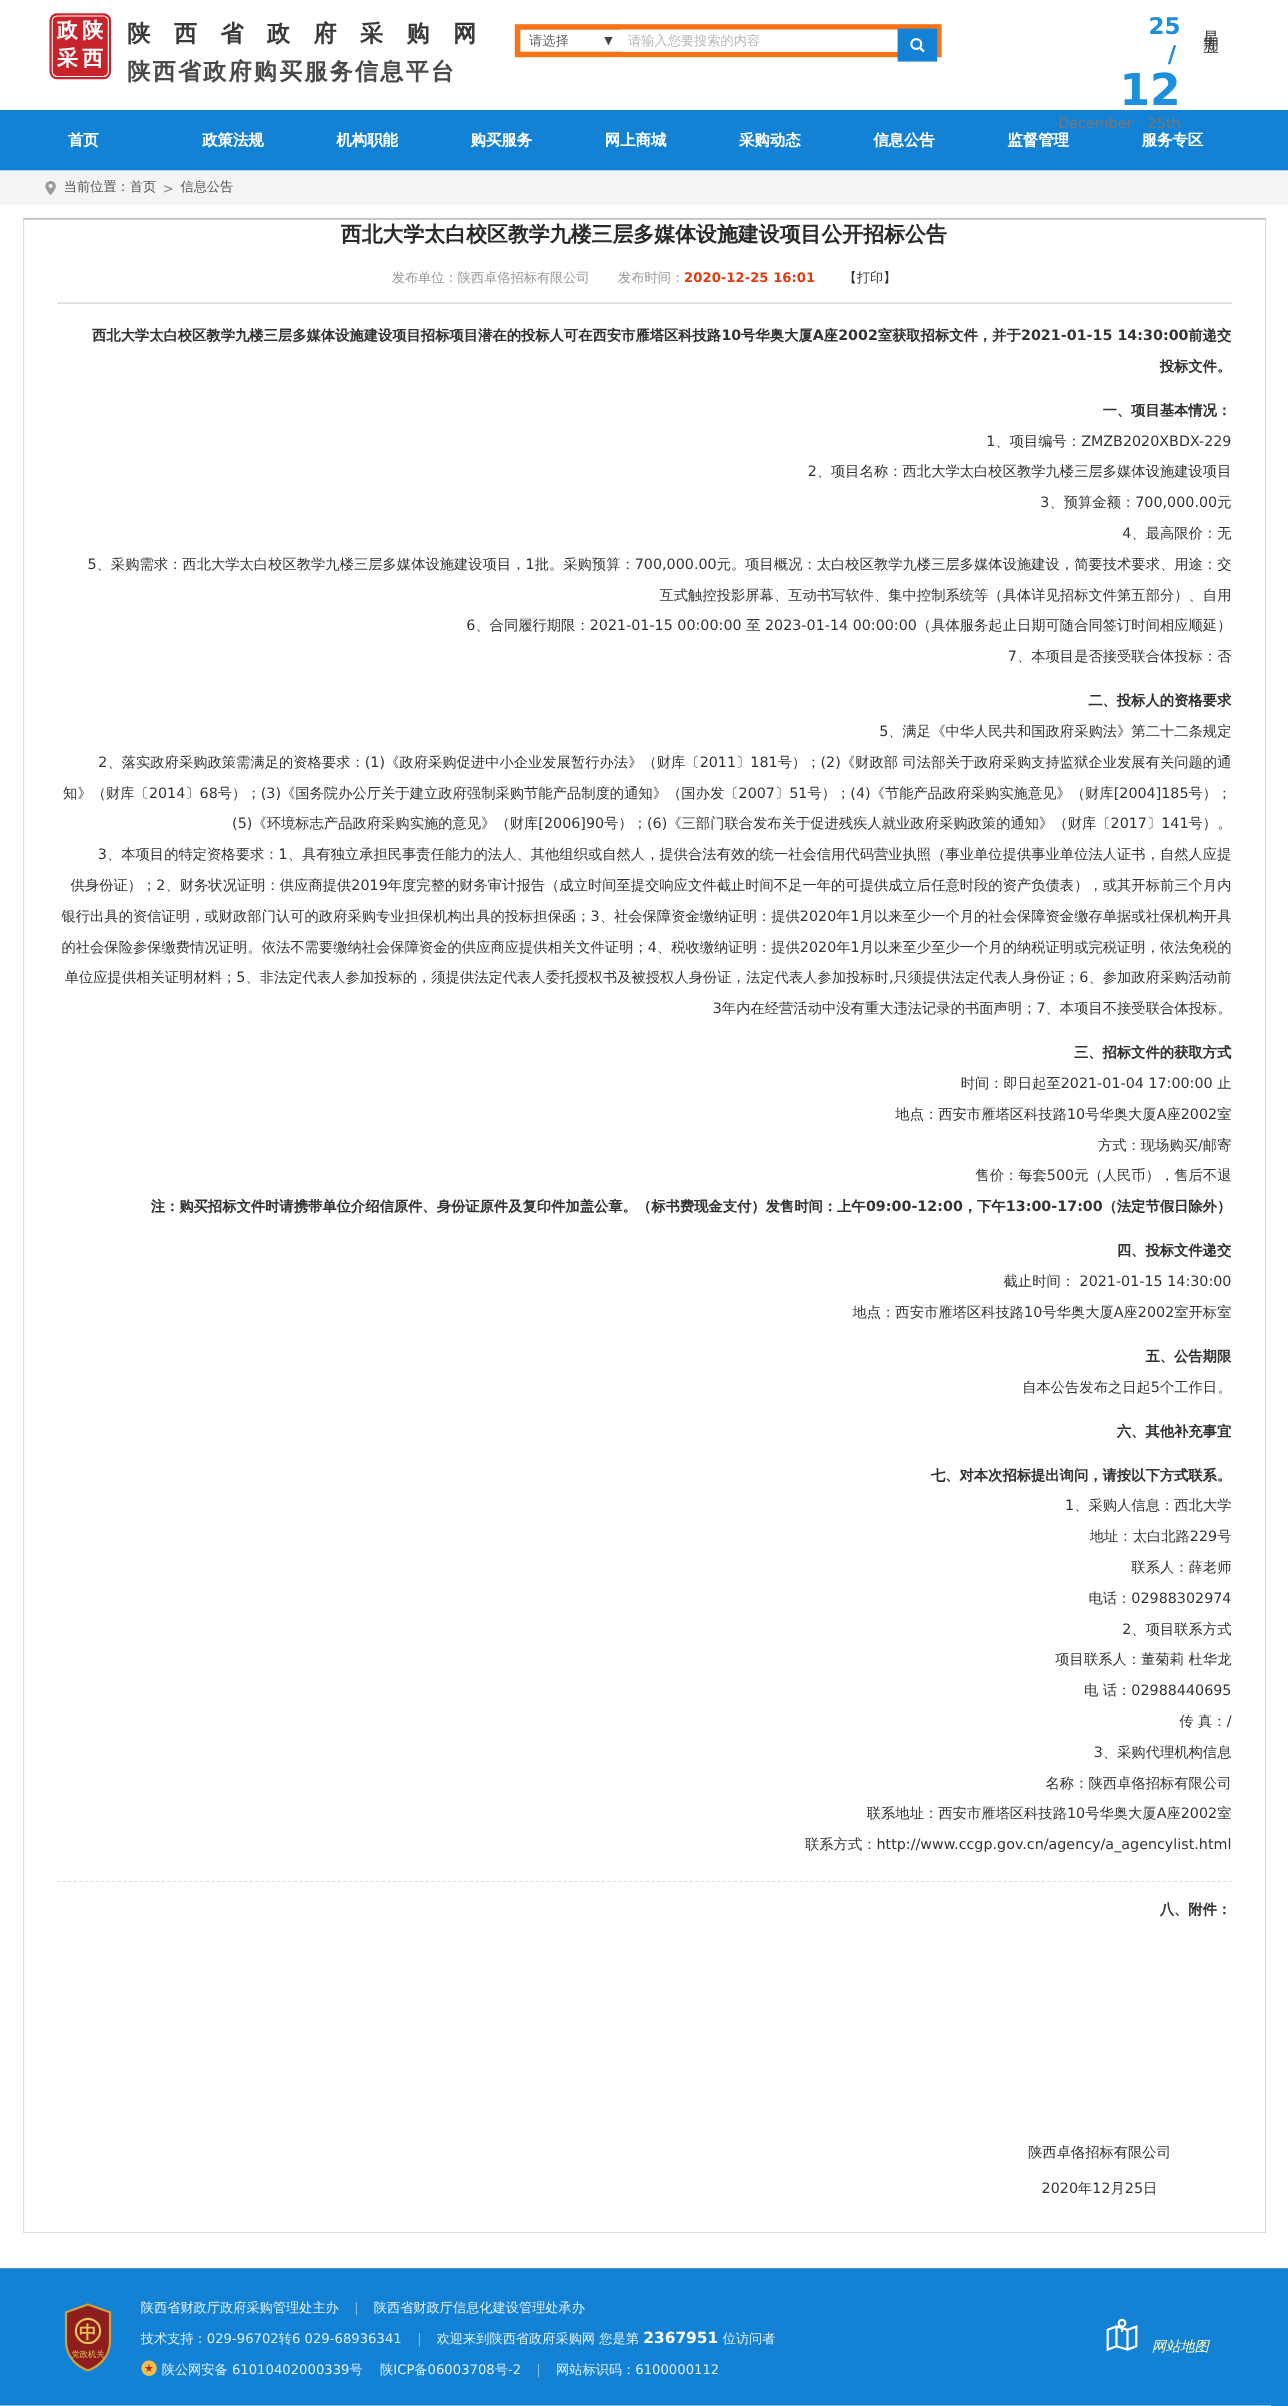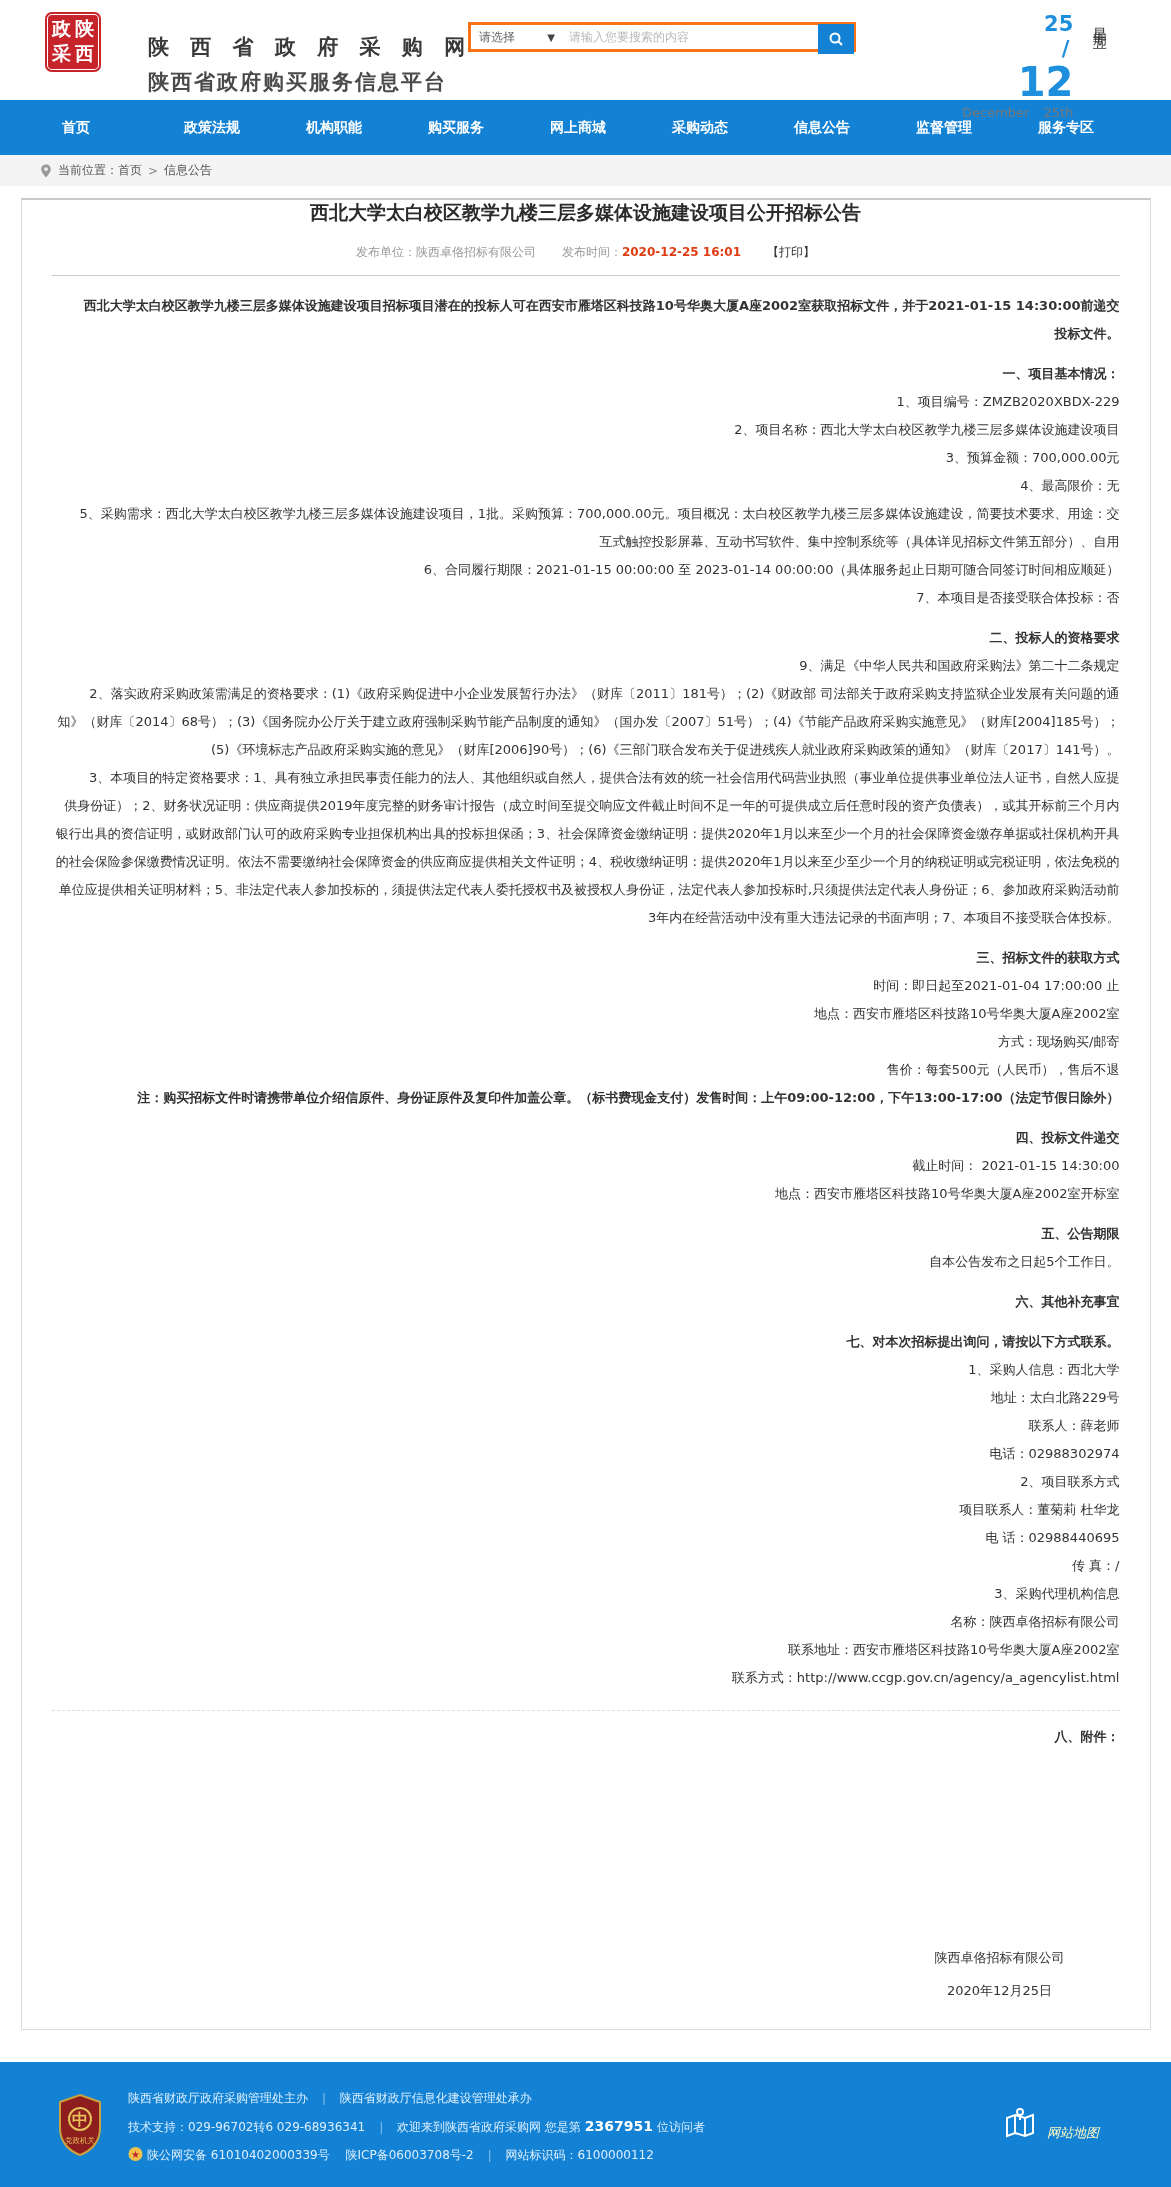--- a/index.html
+++ b/index.html
@@ -10,24 +10,24 @@
   }
   
   .header { position:relative; height:100px; background:#fff; }
   .logo {
     position:absolute; left:45px; top:12px; width:56px; height:60px;
     background:#c7232b; border-radius:7px; padding:5px;
     display:grid; grid-template-columns:1fr 1fr; grid-template-rows:1fr 1fr;
     box-shadow: inset 0 0 0 2px #c7232b, inset 0 0 0 3px #ffffff;
   }
   .logo span { color:#fff; font-size:19px; font-weight:bold; line-height:1.2; text-align:center; }
-  .brand { position:absolute; left:116px; top:33px;margin-left:32px; }
+  .brand { position:absolute; left:116px; top:16px; }
   .brand-title { font-size:21px; font-weight:bold; letter-spacing:7px; color:#3a3a3a; }
   .brand-sub { font-size:21px; font-weight:bold; letter-spacing:2px; color:#4a4a4a; margin-top:7px; }
-  .searchbar { position:absolute; left:468px; top:22px; width:388px; height:30px; border:3px solid #f97316; display:flex; background:#fff; }
+  .searchbar { position:absolute; left:468px; top:22px; width:388px; height:30px; border:5px solid #f97316; display:flex; background:#fff; }
   .search-select { width:92px; display:flex; align-items:center; justify-content:space-between; padding:0 8px; font-size:12px; color:#666; cursor:pointer; }
   .search-caret { font-size:10px; color:#444; }
   .search-input { flex:1; border:none; outline:none; font-size:12px; color:#666; padding:0 6px; }
   .search-input::placeholder { color:#b9b9b9; }
   .search-btn { width:36px; height:30px; margin:-1px -1px -1px 0; background:#1482d4; border:none; display:flex; align-items:center; justify-content:center; cursor:pointer; }
   .datebox { position:absolute; left:962px; top:14px; display:flex; align-items:flex-start; }
   .date-top { display:flex; align-items:flex-end; color:#1e8fdd; font-weight:bold;flex-direction:column; }
   .date-day { font-size:21px; line-height:1; padding-bottom:4px; }
   .date-slash { font-size:21px; line-height:1; padding:0 4px 4px; }
   .date-month { font-size:40px; line-height:0.9; }
@@ -147,21 +147,21 @@
     <p class="intro">西北大学太白校区教学九楼三层多媒体设施建设项目招标项目潜在的投标人可在西安市雁塔区科技路10号华奥大厦A座2002室获取招标文件，并于2021-01-15 14:30:00前递交投标文件。</p>
   <div class="sec-heading">一、项目基本情况：</div>
       <p class="para">1、项目编号：ZMZB2020XBDX-229</p>
       <p class="para">2、项目名称：西北大学太白校区教学九楼三层多媒体设施建设项目</p>
       <p class="para">3、预算金额：700,000.00元</p>
       <p class="para">4、最高限价：无</p>
       <p class="para">5、采购需求：西北大学太白校区教学九楼三层多媒体设施建设项目，1批。采购预算：700,000.00元。项目概况：太白校区教学九楼三层多媒体设施建设，简要技术要求、用途：交互式触控投影屏幕、互动书写软件、集中控制系统等（具体详见招标文件第五部分）、自用</p>
       <p class="para">6、合同履行期限：2021-01-15 00:00:00 至 2023-01-14 00:00:00（具体服务起止日期可随合同签订时间相应顺延）</p>
       <p class="para">7、本项目是否接受联合体投标：否</p>
       <div class="sec-heading">二、投标人的资格要求</div>
-      <p class="para">9、满足《中华人民共和国政府采购法》第二十二条规定</p>
+      <p class="para">5、满足《中华人民共和国政府采购法》第二十二条规定</p>
       <p class="para">2、落实政府采购政策需满足的资格要求：(1)《政府采购促进中小企业发展暂行办法》（财库〔2011〕181号）；(2)《财政部 司法部关于政府采购支持监狱企业发展有关问题的通知》（财库〔2014〕68号）；(3)《国务院办公厅关于建立政府强制采购节能产品制度的通知》（国办发〔2007〕51号）；(4)《节能产品政府采购实施意见》（财库[2004]185号）；(5)《环境标志产品政府采购实施的意见》（财库[2006]90号）；(6)《三部门联合发布关于促进残疾人就业政府采购政策的通知》（财库〔2017〕141号）。</p>
       <p class="para">3、本项目的特定资格要求：1、具有独立承担民事责任能力的法人、其他组织或自然人，提供合法有效的统一社会信用代码营业执照（事业单位提供事业单位法人证书，自然人应提供身份证）；2、财务状况证明：供应商提供2019年度完整的财务审计报告（成立时间至提交响应文件截止时间不足一年的可提供成立后任意时段的资产负债表），或其开标前三个月内银行出具的资信证明，或财政部门认可的政府采购专业担保机构出具的投标担保函；3、社会保障资金缴纳证明：提供2020年1月以来至少一个月的社会保障资金缴存单据或社保机构开具的社会保险参保缴费情况证明。依法不需要缴纳社会保障资金的供应商应提供相关文件证明；4、税收缴纳证明：提供2020年1月以来至少至少一个月的纳税证明或完税证明，依法免税的单位应提供相关证明材料；5、非法定代表人参加投标的，须提供法定代表人委托授权书及被授权人身份证，法定代表人参加投标时,只须提供法定代表人身份证；6、参加政府采购活动前3年内在经营活动中没有重大违法记录的书面声明；7、本项目不接受联合体投标。</p>
       <div class="sec-heading">三、招标文件的获取方式</div>
       <p class="para">时间：即日起至2021-01-04 17:00:00 止</p>
       <p class="para">地点：西安市雁塔区科技路10号华奥大厦A座2002室</p>
       <p class="para">方式：现场购买/邮寄</p>
       <p class="para">售价：每套500元（人民币），售后不退</p>
       <p class="para bold">注：购买招标文件时请携带单位介绍信原件、身份证原件及复印件加盖公章。（标书费现金支付）发售时间：上午09:00-12:00，下午13:00-17:00（法定节假日除外）</p>
       <div class="sec-heading">四、投标文件递交</div>
       <p class="para">截止时间： 2021-01-15 14:30:00</p>

